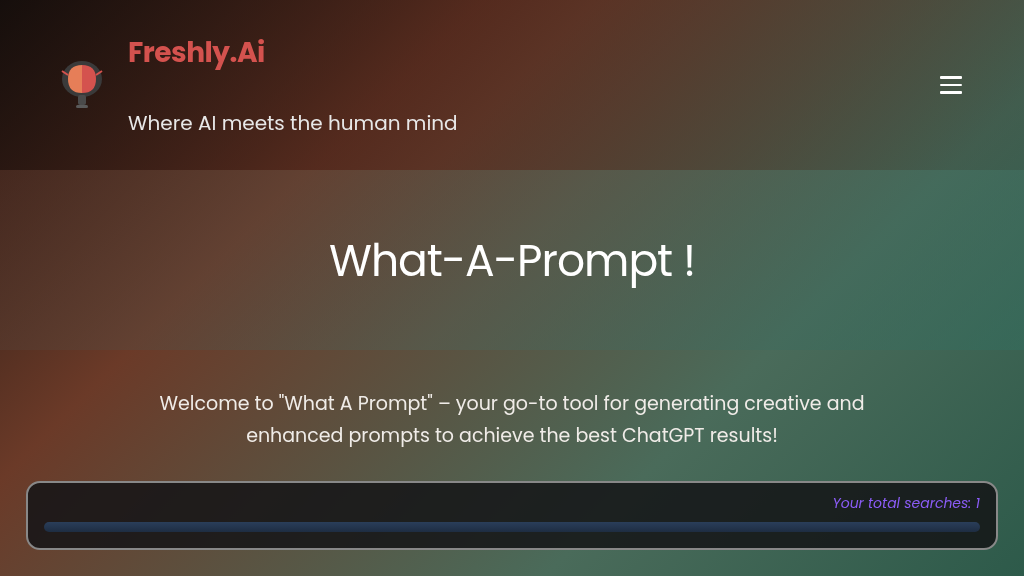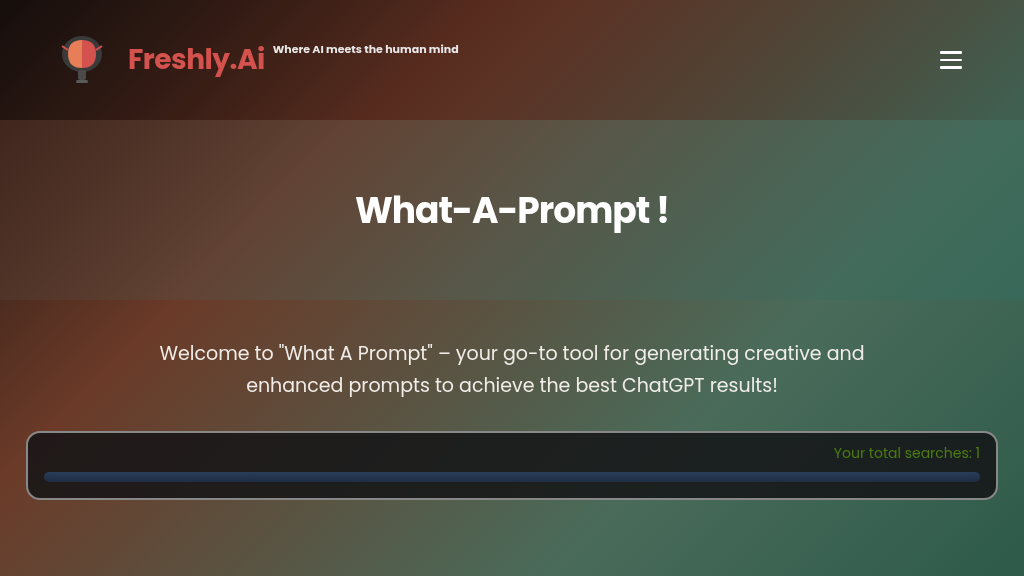--- a/index.html
+++ b/index.html
@@ -32,35 +32,36 @@
     }
     
     .logo {
       width: 56px;
       height: 56px;
       position: relative;
     }
     
     .brand-text {
       display: flex;
+      flex-direction: column;
+      gap: 32px;
     }
     
     .brand-title {
       font-size: 28px;
       font-weight: 700;
       color: #d4524e;
       letter-spacing: -0.5px;
     }
     
     .brand-tagline {
-      font-size: 11px;
-      font-weight: 700;
+      font-size: 20px;
+      font-weight: 400;
       color: #e8e8e8;
       margin-top: 2px;
-      margin-left: 8px;
     }
     
     .menu-button {
       background: transparent;
       border: none;
       cursor: pointer;
       padding: 8px;
       display: flex;
       flex-direction: column;
       gap: 5px;
@@ -76,22 +77,22 @@
     
     .hero {
       height: 180px;
       display: flex;
       align-items: center;
       justify-content: center;
       background: linear-gradient(135deg, rgba(90,50,40,0.4) 0%, rgba(80,100,90,0.4) 50%, rgba(50,110,95,0.5) 100%);
     }
     
     .hero-title {
-      font-size: 36px;
-      font-weight: 700;
+      font-size: 44px;
+      font-weight: 400;
       color: #fff;
       letter-spacing: -1px;
     }
     
     .content {
       padding: 38px 54px 0;
       text-align: center;
     }
     
     .intro-text {
@@ -107,23 +108,24 @@
       margin: 24px 26px 0;
       background: rgba(20, 20, 22, 0.85);
       border: 2px solid #888;
       border-radius: 14px;
       padding: 10px 16px 16px;
     }
     
     .search-count {
       text-align: right;
       font-size: 14px;
-      color: #4d7c0f;
+      color: #8b5cf6;
       font-weight: 400;
       margin-bottom: 8px;
+      font-style: italic;
     }
     
     .input-field {
       width: 100%;
       height: 10px;
       background: linear-gradient(180deg, #2a3e5a 0%, #1e2d42 100%);
       border-radius: 6px;
     }
   </style>
 </head>

